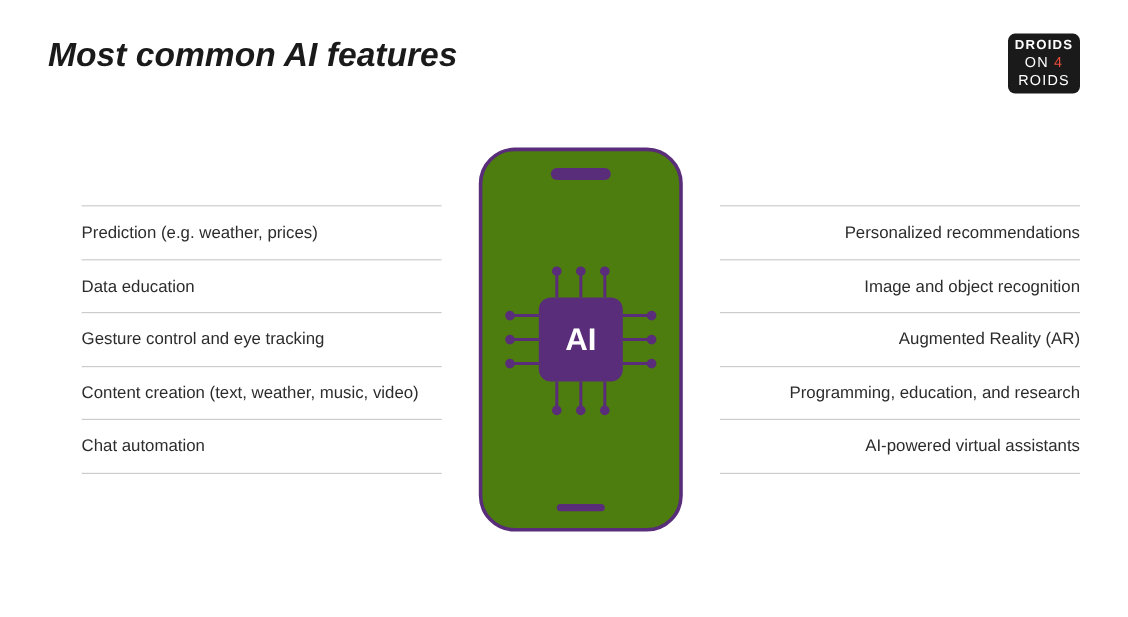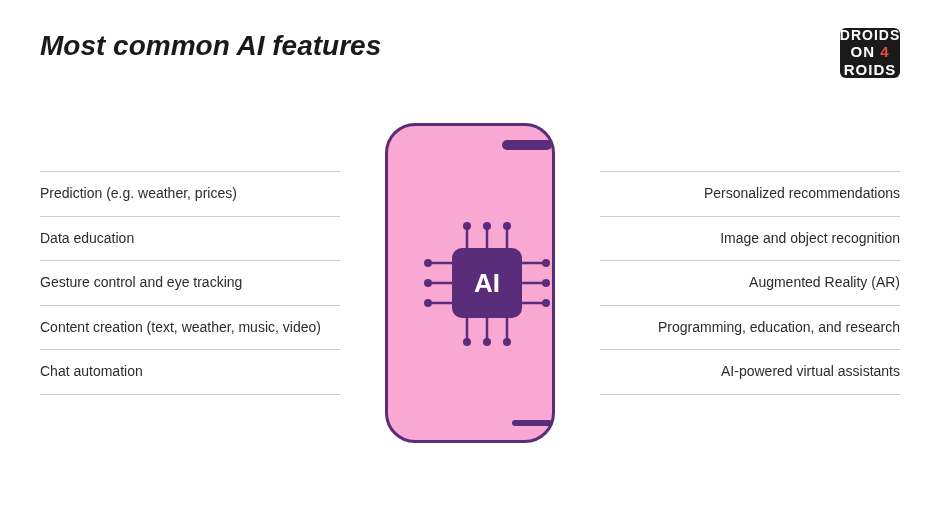--- a/index.html
+++ b/index.html
@@ -38,47 +38,48 @@
       background: #1a1a1a;
       border-radius: 6px;
       display: flex;
       flex-direction: column;
       align-items: center;
       justify-content: center;
       padding: 4px 6px;
     }
 
     .logo-text-top {
-      font-size: 14px;
+      font-size: 11px;
       font-weight: 700;
       color: #ffffff;
       letter-spacing: 1px;
       text-align: center;
       line-height: 1.2;
     }
 
     .logo-text-bottom {
-      font-size: 15px;
-      font-weight: 700;
+      font-size: 12px;
+      font-weight: 400;
       color: #ffffff;
       letter-spacing: 1px;
       text-align: center;
       line-height: 1.2;
     }
 
     .logo-accent {
       color: #e74c3c;
     }
 
     .content {
       display: flex;
       flex: 1;
       align-items: center;
       justify-content: space-between;
       gap: 0;
+      margin-left: 28px;
     }
 
     .left-features {
       width: 300px;
       display: flex;
       flex-direction: column;
       gap: 0;
     }
 
     .right-features {
@@ -125,24 +126,24 @@
       flex: 1;
       position: relative;
     }
 
     .phone {
       width: 170px;
       height: 320px;
       border: 3px solid #5a2d7a;
       border-radius: 30px;
       position: relative;
-      background: #f9a8d4;
-      display: flex;
-      flex-direction: column;
-      align-items: flex-end;
+      background: #4d7c0f;
+      display: flex;
+      flex-direction: column;
+      align-items: center;
       justify-content: center;
     }
 
     .phone-notch {
       position: absolute;
       top: 14px;
       width: 50px;
       height: 10px;
       background: #5a2d7a;
       border-radius: 5px;

